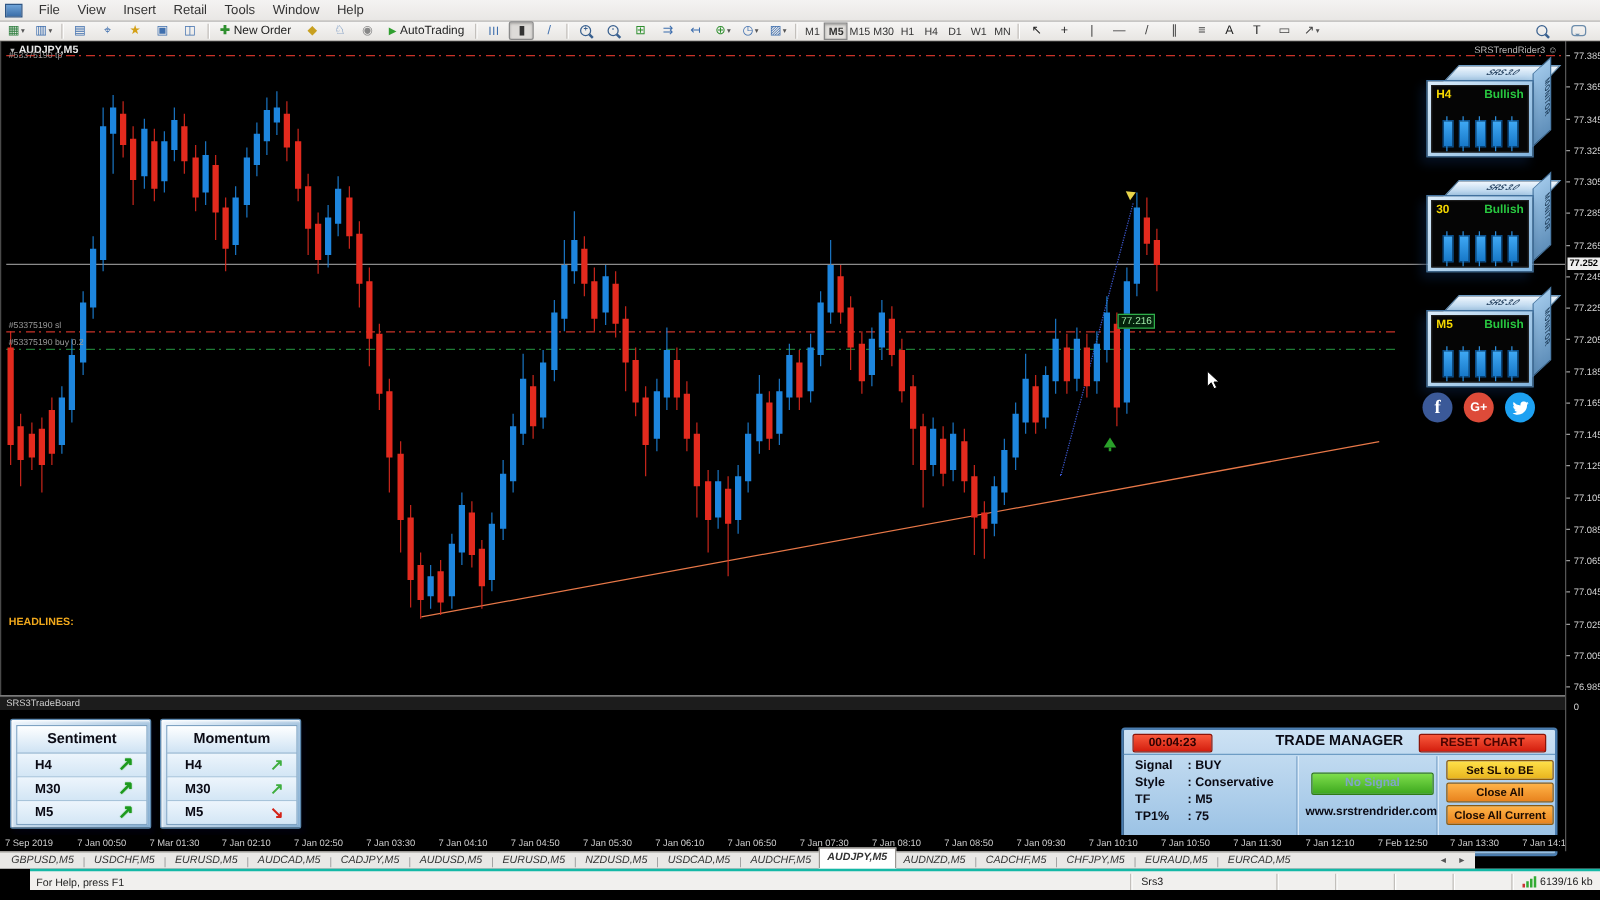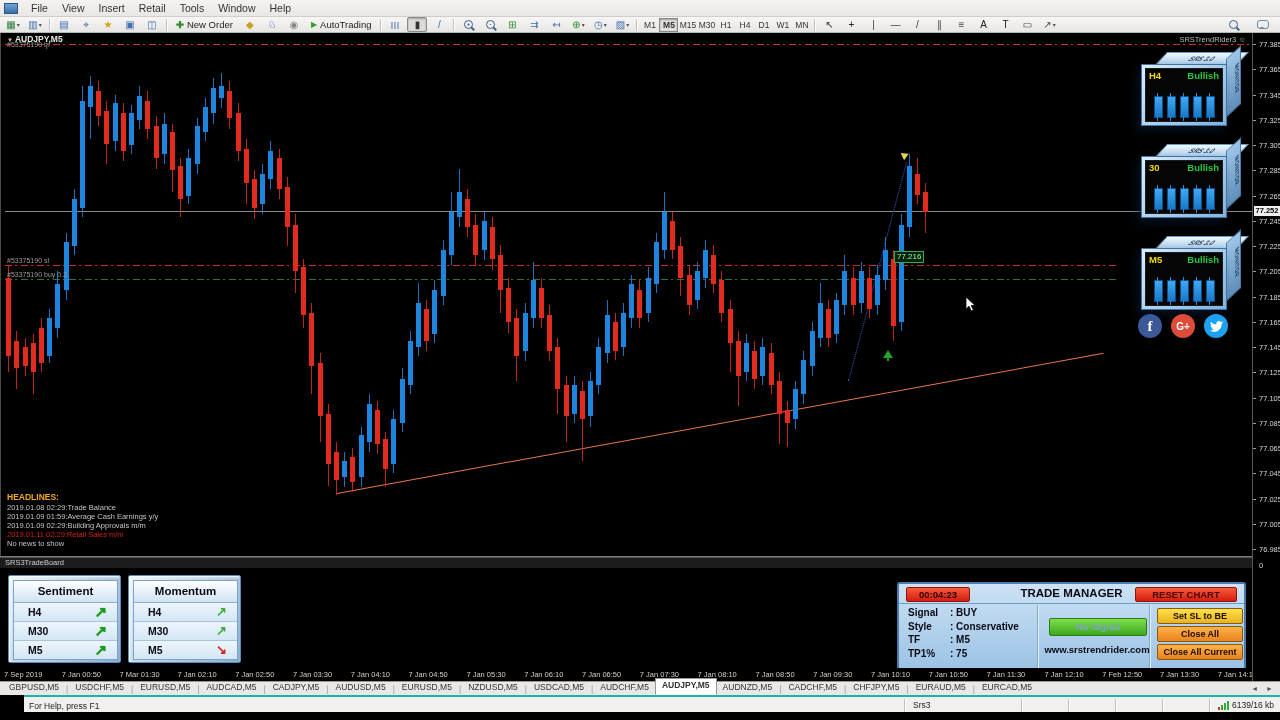--- a/index.html
+++ b/index.html
@@ -115,22 +115,22 @@
                border:1px solid #2e7a14;border-radius:2px;color:#7fa5c8;font-size:9.5px;font-weight:bold;
                text-align:center;line-height:16px;cursor:default;}
   .tm-site{position:absolute;left:140px;top:60px;width:116px;text-align:center;font-size:9.5px;font-weight:bold;color:#0a0a14;}
   .tm-btn{position:absolute;left:258px;width:84px;height:14px;border-radius:2px;font-size:9px;font-weight:bold;color:#1a0a00;
           text-align:center;line-height:14px;border:1px solid #8a5a10;cursor:default;}
   .tm-btn.yellow{background:linear-gradient(#ffe14a,#e8b41e);}
   .tm-btn.orange{background:linear-gradient(#ffb347,#e8831e);}
   
   .time-strip{position:absolute;left:0;top:668px;width:1252px;height:13px;background:#000;z-index:25;}
   .tlabel{position:absolute;top:2px;font-size:7.5px;color:#cfcfcf;white-space:nowrap;}
-  .tabbar{position:absolute;left:0;top:681px;width:1280px;height:14px;background:#e9e8e6;border-top:1px solid #9a9792;
-          display:flex;align-items:flex-end;font-size:8.5px;color:#333;z-index:40;padding-left:3px;box-sizing:border-box;}
+  .tabbar{position:absolute;left:0;top:681px;width:1180px;height:14px;background:#e9e8e6;border-top:1px solid #9a9792;
+          display:flex;align-items:flex-end;font-size:8.5px;color:#333;z-index:40;padding-left:3px;box-sizing:border-box;font-style:italic;}
   .tab{padding:1px 6px 1px 6px;height:12px;line-height:11px;white-space:nowrap;cursor:default;}
   .tab-sep{color:#999;padding:0 1px;line-height:12px;}
   .tab.active{background:#fff;border:1px solid #9a9792;border-bottom:1px solid #fff;font-weight:bold;height:13px;}
   .tab-arrows{margin-left:auto;margin-right:4px;font-size:7px;color:#555;line-height:12px;letter-spacing:3px;}
   .statusbar{position:absolute;left:0;top:695px;width:1280px;height:17px;background:#f1f0ee;border-top:2px solid #14b8a6;
              display:flex;align-items:center;font-size:8.5px;color:#222;z-index:40;margin-left:24px;}
   .sb-left{flex:1;padding-left:5px;}
   .sb-cell{border-left:1px solid #c2bfbb;height:13px;line-height:13px;padding:0 8px;box-shadow:inset 1px 0 0 #fff;}
   .sb-kb{display:flex;align-items:center;gap:3px;}
   .kb-bars{display:inline-flex;align-items:flex-end;gap:1px;height:9px;}
@@ -577,27 +577,20 @@
       <div class="candle-body" style="left: 915px; top: 174.038px; height: 21.4625px; background: rgb(227, 42, 30);"></div>
       <div class="candle-wick" style="left: 925px; top: 182.875px; height: 50.5px; background: rgb(227, 42, 30); opacity: 0.85;"></div>
       <div class="candle-body" style="left: 923px; top: 191.713px; height: 20.2px; background: rgb(227, 42, 30);"></div>
       <div class="buy-arrow" style="left: 883px; top: 349.525px;"></div>
       <div class="yellow-ptr" style="left: 900px; top: 151.1px;"></div>
       <div class="price-flag" style="left: 894px; top: 251.363px;">77.216</div>
     </div>
 
   <div class="headlines">
     <div class="hl-title">HEADLINES:</div>
-    <div id="hl-list">
-        <div class="hl-item">2019.01.08 02:29:Trade Balance</div>
-        <div class="hl-item">2019.01.09 01:59:Average Cash Earnings y/y</div>
-        <div class="hl-item">2019.01.09 02:29:Building Approvals m/m</div>
-        <div class="hl-item alert">2019.01.11 02:29:Retail Sales m/m</div>
-        <div class="hl-item">No news to show</div>
-      </div>
   </div>
 
   <div id="monitors">
       <div class="monitor" style="top: 52px;">
         <div class="m-top">SRS 3.0</div>
         <div class="m-side">MONITOR</div>
         <div class="m-face">
           <div class="m-screen">
             <div class="m-row">
               <span class="m-tf">H4</span>

